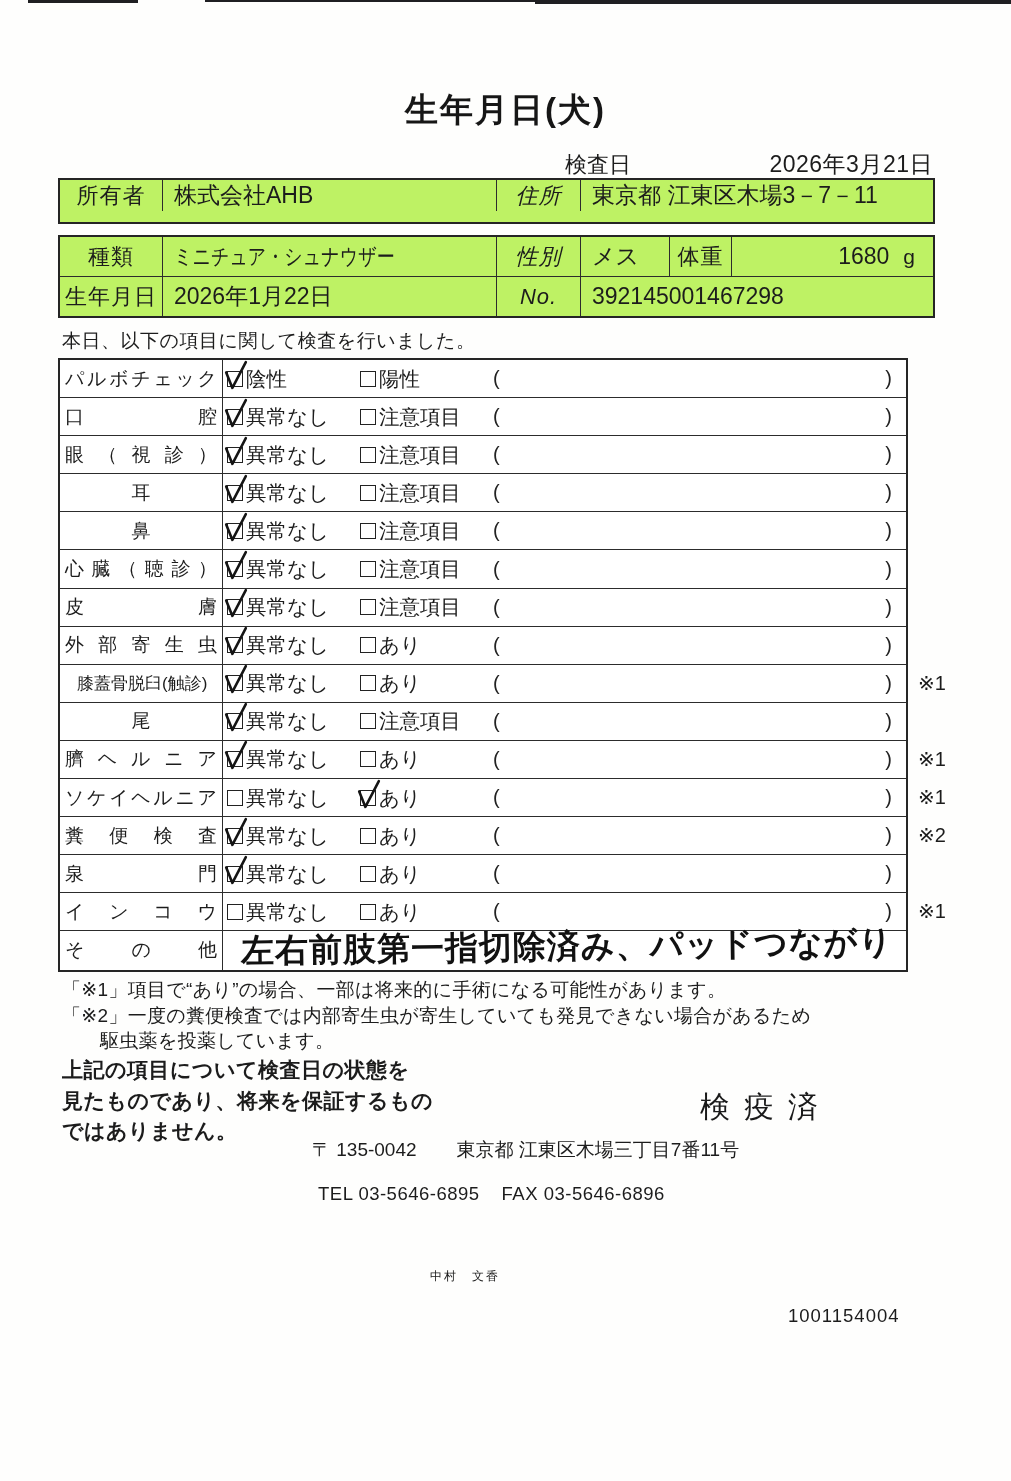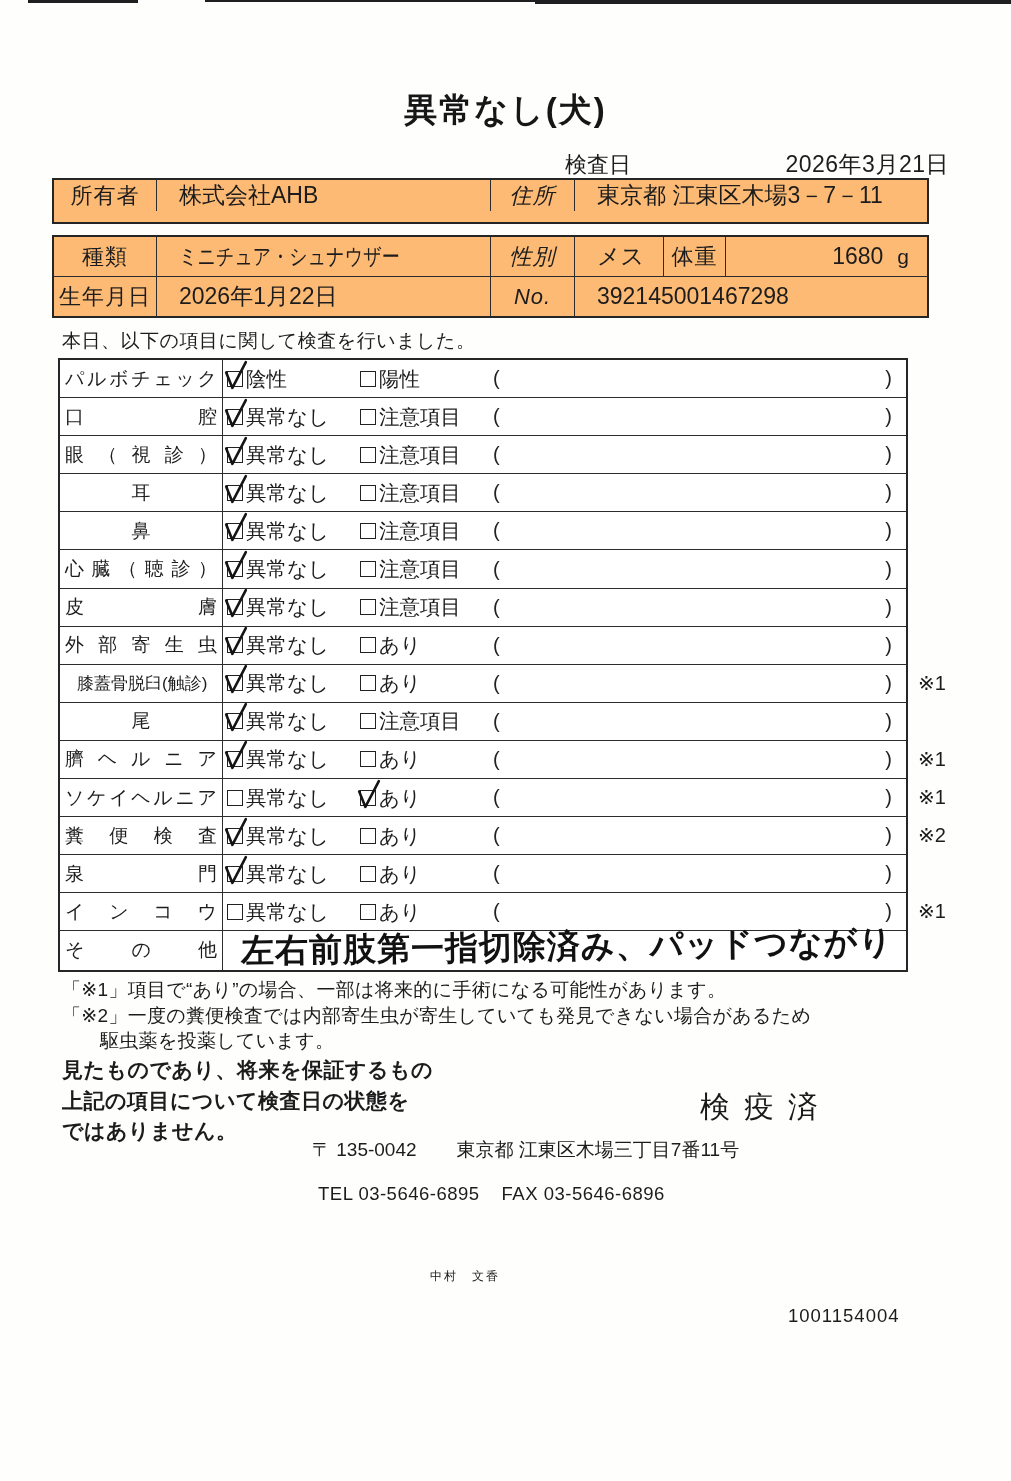--- a/index.html
+++ b/index.html
@@ -16,31 +16,31 @@
   .strip-a { left:28px; top:0; width:110px; height:3px; }
   .strip-b { left:205px; top:0; width:330px; height:2px; }
   .strip-c { left:535px; top:0; width:476px; height:4px; }
 
   .abs { position:absolute; }
 
   .title { top:88px; left:0; width:100%; text-align:center;
            font-size:33px; font-weight:600; letter-spacing:2px; color:#161616; }
 
   .date-label { top:150px; left:565px; font-size:22px; }
-  .date-value { top:149px; right:62px; font-size:23px; letter-spacing:0.5px; }
+  .date-value { top:149px; right:78px; font-size:23px; letter-spacing:0.5px; }
 
   
-  .htable { left:52px; width:877px; border:2.2px solid #252525; background:#fdba74; }
+  .htable { left:58px; width:877px; border:2.2px solid #252525; background:#bef264; }
   .owner-table { top:178px; height:46px; }
   .breed-table { top:235px; height:83px; display:flex; flex-direction:column; }
   .hrow { display:flex; width:100%; flex:1; }
   .breed-table .hrow + .hrow { border-top:1.6px solid #2c2c2c; }
   .hcell { display:flex; align-items:center; overflow:visible; white-space:nowrap; }
   .hcell.lab { justify-content:center; font-size:22px; letter-spacing:1px; }
-  .hcell.val { padding-left:22px; font-size:23px; }
+  .hcell.val { padding-left:11px; font-size:23px; }
   .vline { border-left:1.6px solid #2c2c2c; }
   .w-label { width:102px; }
   .w-value { width:334px; }
   .w-small { width:84px;font-style:italic; }
   .w-sex   { width:89px; }
   .w-wt    { width:62px; }
   .w-rest  { flex:1; }
   .condensed { transform:scaleX(0.82); transform-origin:left center; font-size:22px; }
   .weight-cell { justify-content:flex-end; padding-right:18px; font-size:23px; }
   .weight-unit { margin-left:14px; font-size:21px; }
@@ -89,21 +89,21 @@
   .serial { left:788px; top:1305px; font-size:18.5px; letter-spacing:1px; }
 </style>
 </head>
 <body>
 
 <div class="page">
   <div class="scan-strip strip-a"></div>
   <div class="scan-strip strip-b"></div>
   <div class="scan-strip strip-c"></div>
 
-  <div class="abs title">異常なし(犬)</div>
+  <div class="abs title">生年月日(犬)</div>
 
   <span class="abs date-label">検査日</span>
   <span class="abs date-value">2026年3月21日</span>
 
   <div class="abs htable owner-table">
     <div class="hrow">
       <div class="hcell lab w-label">所有者</div>
       <div class="hcell val w-value vline">株式会社AHB</div>
       <div class="hcell lab w-small vline">住所</div>
       <div class="hcell val w-rest vline">東京都 江東区木場3－7－11</div>
@@ -561,22 +561,22 @@
         <span class="handwriting">左右前肢第一指切除済み、パッドつながり</span>
       </div>
     </div>
   </div>
 
   <div class="abs footnote fn1">「※1」項目で“あり”の場合、一部は将来的に手術になる可能性があります。</div>
   <div class="abs footnote fn2">「※2」一度の糞便検査では内部寄生虫が寄生していても発見できない場合があるため</div>
   <div class="abs footnote fn2b">駆虫薬を投薬しています。</div>
 
   <div class="abs disclaimer">
+    <div>上記の項目について検査日の状態を</div>
     <div>見たものであり、将来を保証するもの</div>
-    <div>上記の項目について検査日の状態を</div>
     <div>ではありません。</div>
   </div>
 
   <div class="abs stamp">検疫済</div>
 
   <div class="abs postal-line">
     <span>〒 135-0042</span><span class="postal-gap">東京都 江東区木場三丁目7番11号</span>
   </div>
   <div class="abs tel-line">
     <span>TEL 03-5646-6895</span><span class="fax-gap">FAX 03-5646-6896</span>

